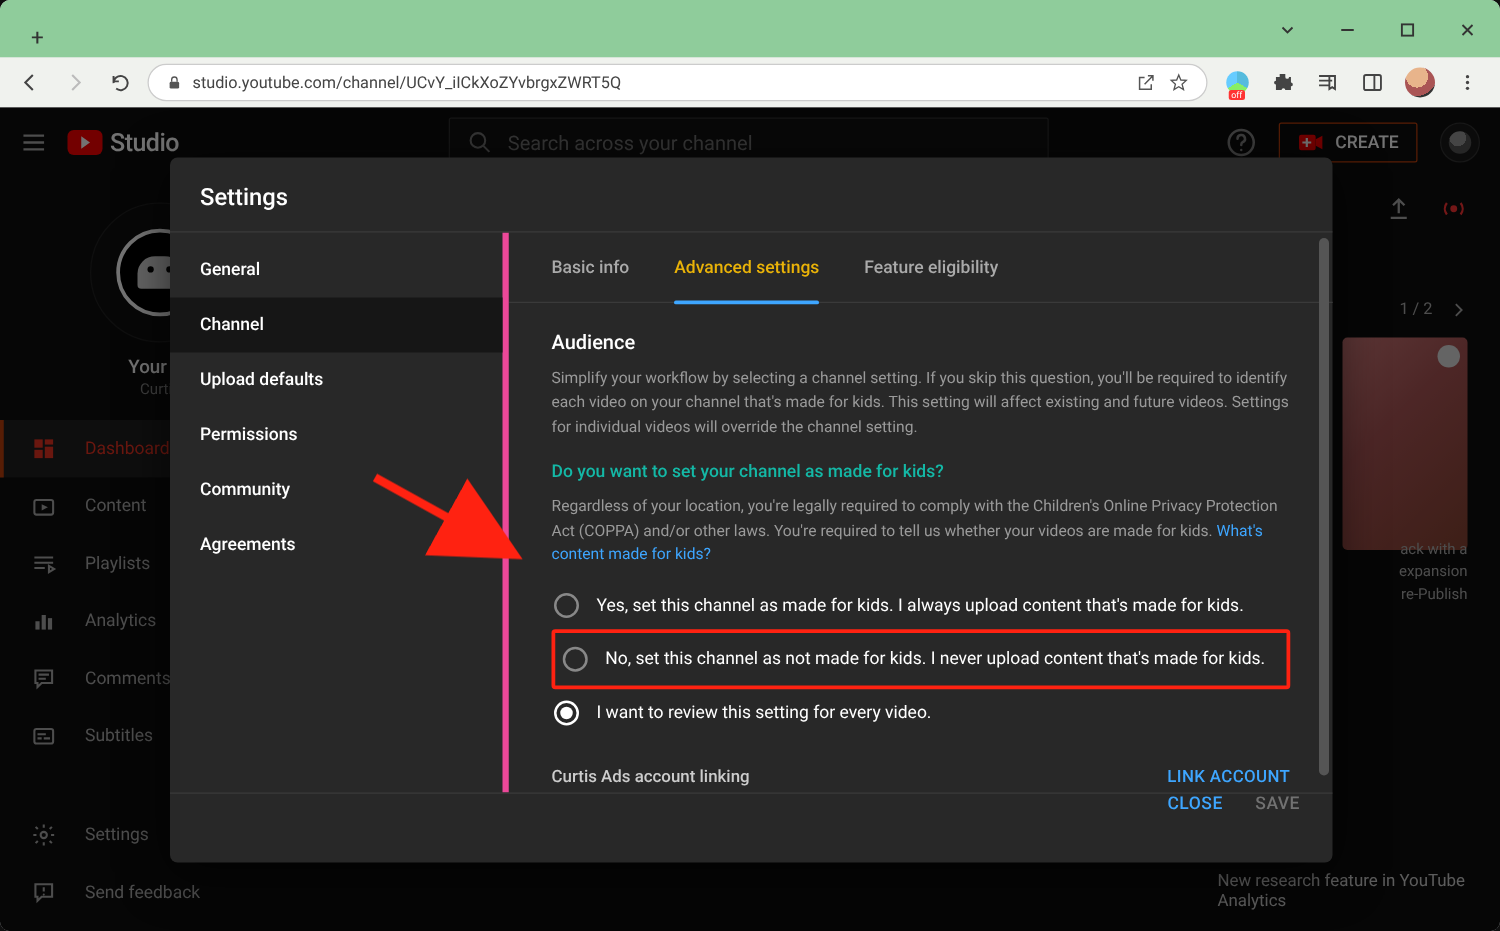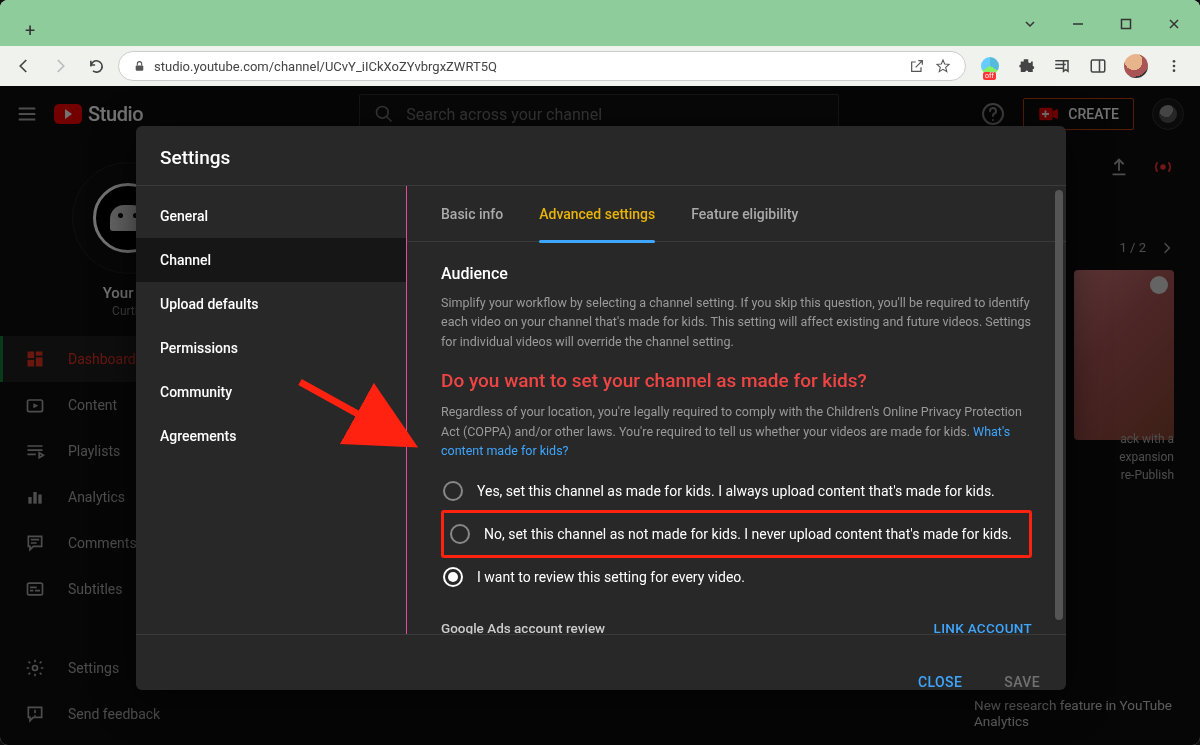--- a/index.html
+++ b/index.html
@@ -48,60 +48,60 @@
   .sidebar-app{width:256px; padding-top:12px;}
   .channel-av{width:112px;height:112px;border-radius:50%;background:#111;margin:8px auto 10px;border:1px solid #222;display:flex;align-items:center;justify-content:center;}
   .channel-av-inner{width:70px;height:70px;border-radius:50%;background:#000;border:3px solid #fff;display:flex;align-items:center;justify-content:center;}
   .droid{width:36px;height:26px;background:#ddd;border-radius:14px 14px 3px 3px;position:relative;}
   .droid::before,.droid::after{content:"";position:absolute;width:5px;height:5px;background:#000;border-radius:50%;top:8px;}
   .droid::before{left:8px;} .droid::after{right:8px;}
   .ch-name{color:#fff;text-align:center;font-size:15px;font-weight:500;}
   .ch-sub{color:#888;text-align:center;font-size:12px;margin-top:2px;}
   .nav-list{margin-top:18px;}
   .nav-item{display:flex;align-items:center;gap:22px;padding:0 24px;height:46px;color:#aaa;font-size:14px;}
-  .nav-item.active{color:#ea3323;background:#1f1f1f;border-left:3px solid #15803d;padding-left:21px;}
+  .nav-item.active{color:#ea3323;background:#1f1f1f;border-left:3px solid #c2410c;padding-left:21px;}
   .nav-ic{width:22px;display:flex;justify-content:center;}
   .sidebar-bottom{position:absolute;bottom:8px;left:0;width:256px;}
 
   .content-bg{flex:1; position:relative;}
   .right-strip{position:absolute; right:26px; top:14px; display:flex; gap:22px; color:#aaa;}
   .pager{position:absolute; right:26px; top:98px; color:#aaa; font-size:13px; display:flex; align-items:center; gap:14px;}
   .face{position:absolute; right:26px; top:128px; width:100px; height:170px; border-radius:4px; background:linear-gradient(135deg,#c77 0%, #a55 40%, #843 100%);}
   .face-badge{position:absolute;top:6px;right:6px;width:18px;height:18px;border-radius:50%;background:#ddd;}
   .side-text{position:absolute; right:26px; top:288px; width:110px; color:#aaa; font-size:12px; text-align:right; line-height:1.5;}
   .research{position:absolute; right:26px; bottom:16px; width:200px; color:#ccc; font-size:13.5px;}
 
   
   .modal{position:absolute; z-index:10; left:136px; top:40px; width:930px; height:564px; background:#282828; border-radius:6px; display:flex; flex-direction:column; box-shadow:0 8px 40px rgba(0,0,0,0.6);}
   .modal-title{color:#fff; font-size:19px; font-weight:500; padding:20px 24px 16px;}
   .modal-body{flex:1; display:flex; border-top:1px solid #3a3a3a; overflow:hidden; position:relative;}
-  .modal-sidebar{width:271px; border-right:1px solid #ec4899; padding-top:8px;}
+  .modal-sidebar{width:271px; border-right:5px solid #ec4899; padding-top:8px;}
   .ms-item{padding:14px 24px; color:#fff; font-size:14px; font-weight:500;}
   .ms-item.active{background:#161616;}
   .modal-content{flex:1; padding:0 0 0 0; overflow-y:auto; position:relative;}
   .mc-tabs{display:flex; gap:36px; padding:0 34px; height:56px; align-items:center; border-bottom:1px solid #3a3a3a;}
   .mc-tab{color:#aaa; font-size:14px; font-weight:500; height:56px; display:flex; align-items:center; position:relative;}
   .mc-tab.active{color:#eab308;}
   .mc-tab.active::after{content:"";position:absolute;left:0;right:0;bottom:-1px;height:3px;background:#3ea6ff;border-radius:2px;}
   .mc-inner{padding:22px 34px 10px;}
   .sec-h{color:#fff;font-size:16px;font-weight:500;margin-bottom:10px;}
   .sec-p{color:#9a9a9a;font-size:12.5px;line-height:1.55;margin-bottom:18px;}
-  .sec-q{color:#ef4444;font-size:19px;font-weight:500;margin-bottom:10px;}
+  .sec-q{color:#14b8a6;font-size:14px;font-weight:500;margin-bottom:10px;}
   .sec-p2{color:#9a9a9a;font-size:12.5px;line-height:1.55;margin-bottom:14px;}
   .sec-p2 a{color:#3ea6ff; text-decoration:none;}
   .radio-row{display:flex;align-items:center;gap:14px;padding:7px 2px;color:#fff;font-size:14px;}
   .radio{width:20px;height:20px;border:2px solid #888;border-radius:50%;flex-shrink:0;display:flex;align-items:center;justify-content:center;}
   .radio.selected{border-color:#fff;}
   .radio.selected::after{content:"";width:10px;height:10px;background:#fff;border-radius:50%;}
   .hl-box{border:3px solid #f21; border-radius:3px; padding:4px 4px; margin:2px 0;}
   .ads-row{display:flex;justify-content:space-between;align-items:center;margin-top:26px;margin-bottom:8px;}
   .ads-h{color:#ccc;font-size:13.5px;font-weight:500;}
   .link-acc{color:#3ea6ff;font-size:13.5px;font-weight:500;letter-spacing:0.3px;}
   .modal-scrollbar{position:absolute;right:3px;top:4px;width:8px;height:430px;background:#555;border-radius:4px;}
-  .modal-footer{height:56px;display:flex;align-items:flex-end;justify-content:flex-end;gap:42px;padding:0 26px;border-top:1px solid #3a3a3a;}
+  .modal-footer{height:56px;display:flex;align-items:flex-start;justify-content:flex-end;gap:26px;padding:0 26px;border-top:1px solid #3a3a3a;}
   .mf-btn{font-size:14px;font-weight:500;letter-spacing:0.4px;}
   .mf-close{color:#3ea6ff;}
   .mf-save{color:#717171;}
 
   
   .arrow{position:absolute; z-index:12; left:292px; top:288px; pointer-events:none;}
 
   svg{display:block;}
 </style>
 </head>
@@ -385,21 +385,21 @@
                 <div class="radio"></div>
                 <span>No, set this channel as not made for kids. I never upload content that's made for kids.</span>
               </div>
             </div>
             <div class="radio-row">
               <div class="radio selected"></div>
               <span>I want to review this setting for every video.</span>
             </div>
 
             <div class="ads-row">
-              <div class="ads-h">Google Ads account review</div>
+              <div class="ads-h">Curtis Ads account linking</div>
               <div class="link-acc">LINK ACCOUNT</div>
             </div>
 
           </div>
           <div class="modal-scrollbar"></div>
         </div>
       </div>
       <div class="modal-footer">
         <div class="mf-btn mf-close">CLOSE</div>
         <div class="mf-btn mf-save">SAVE</div>

